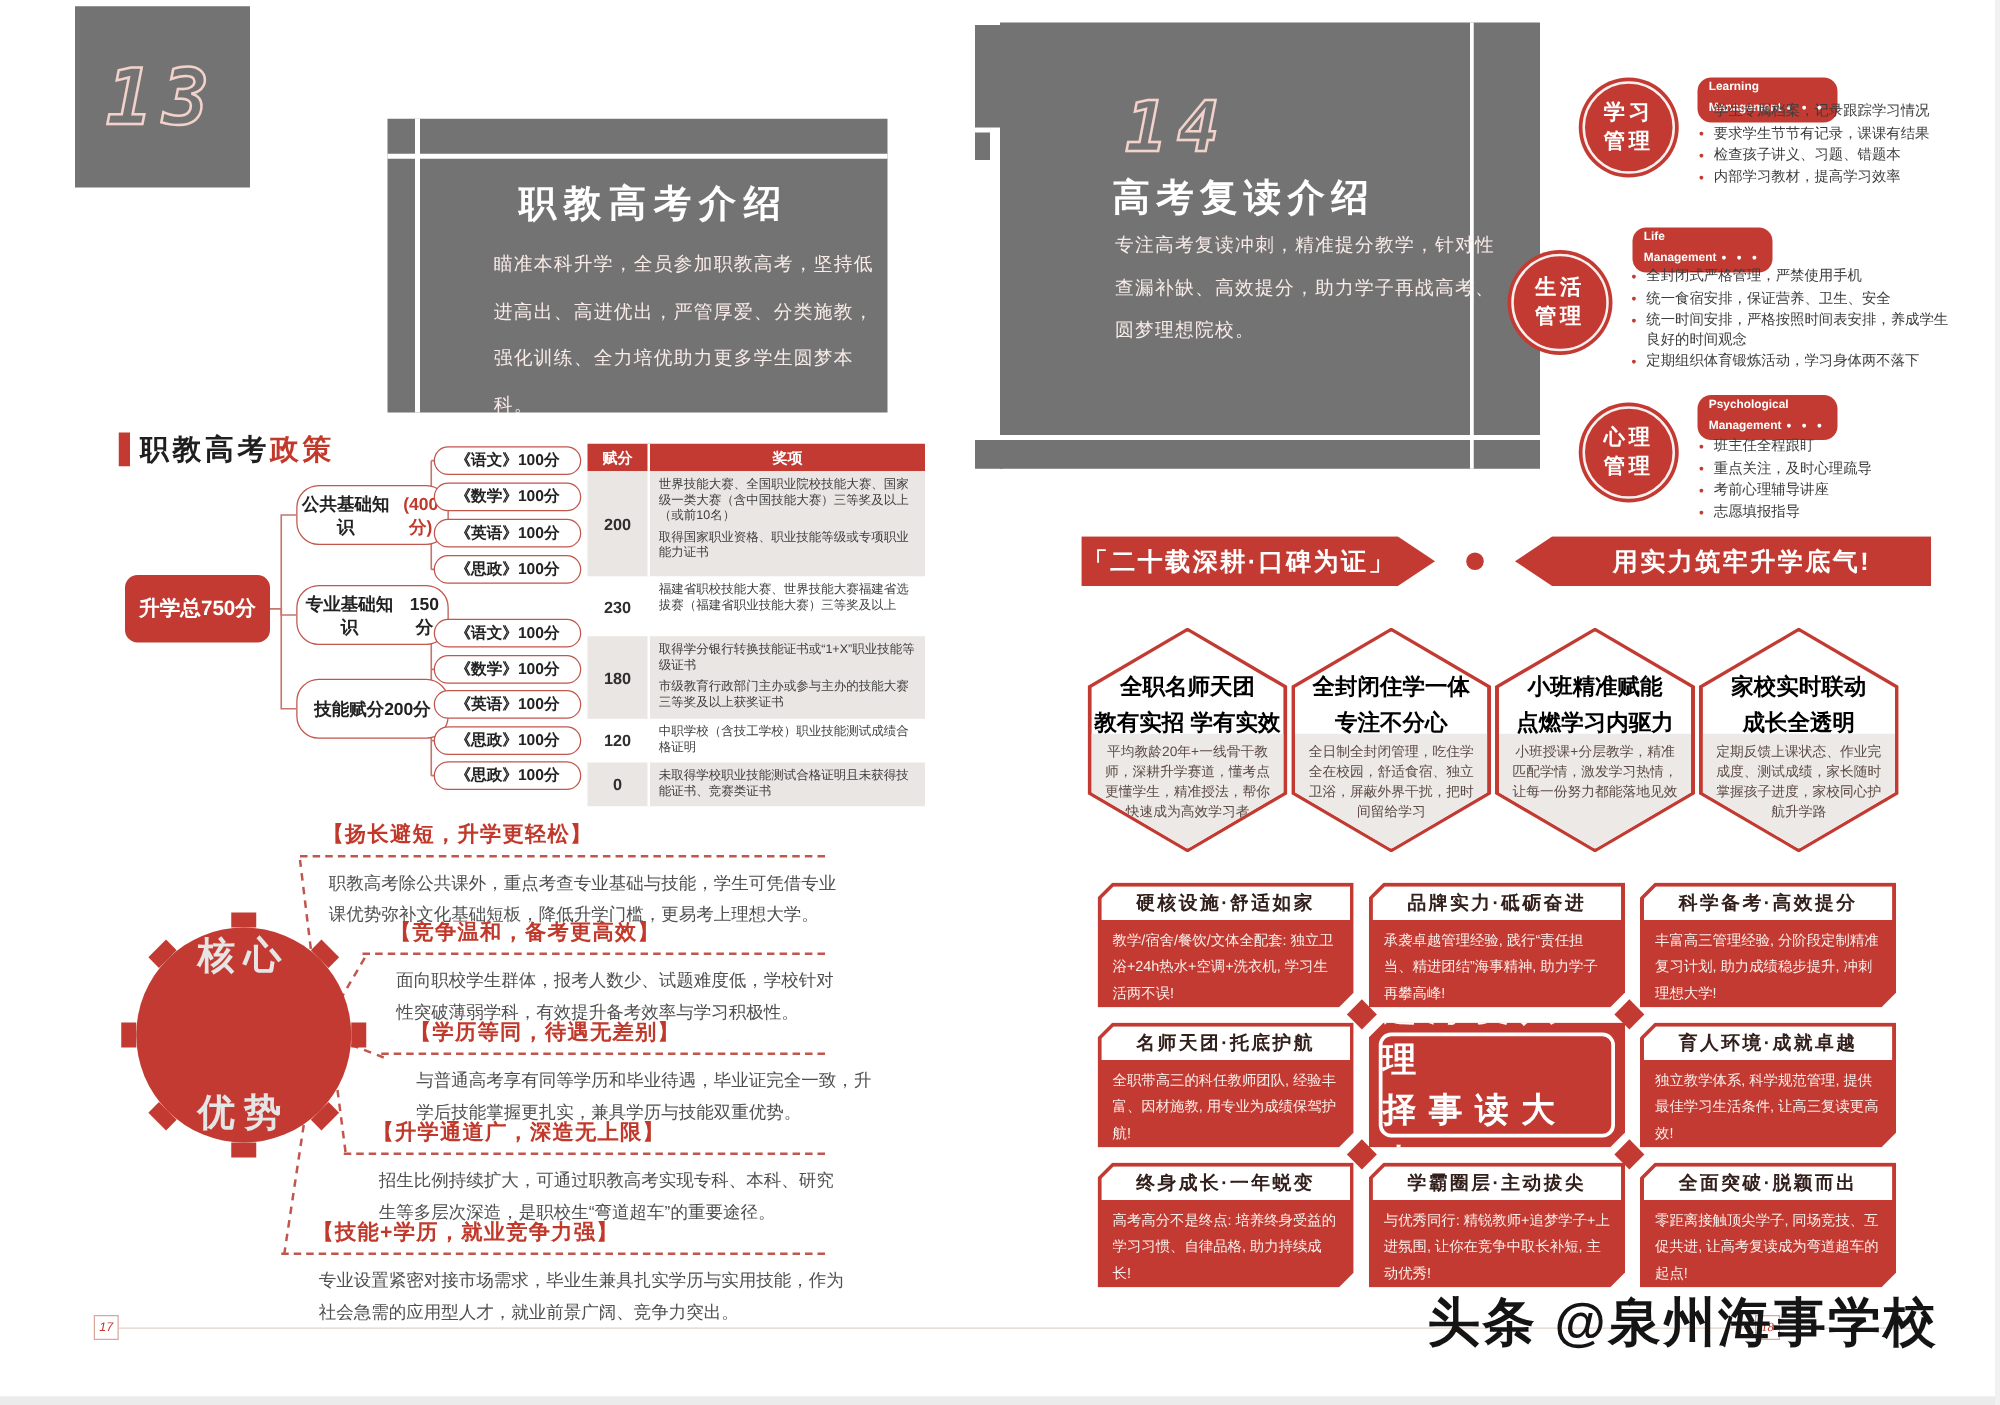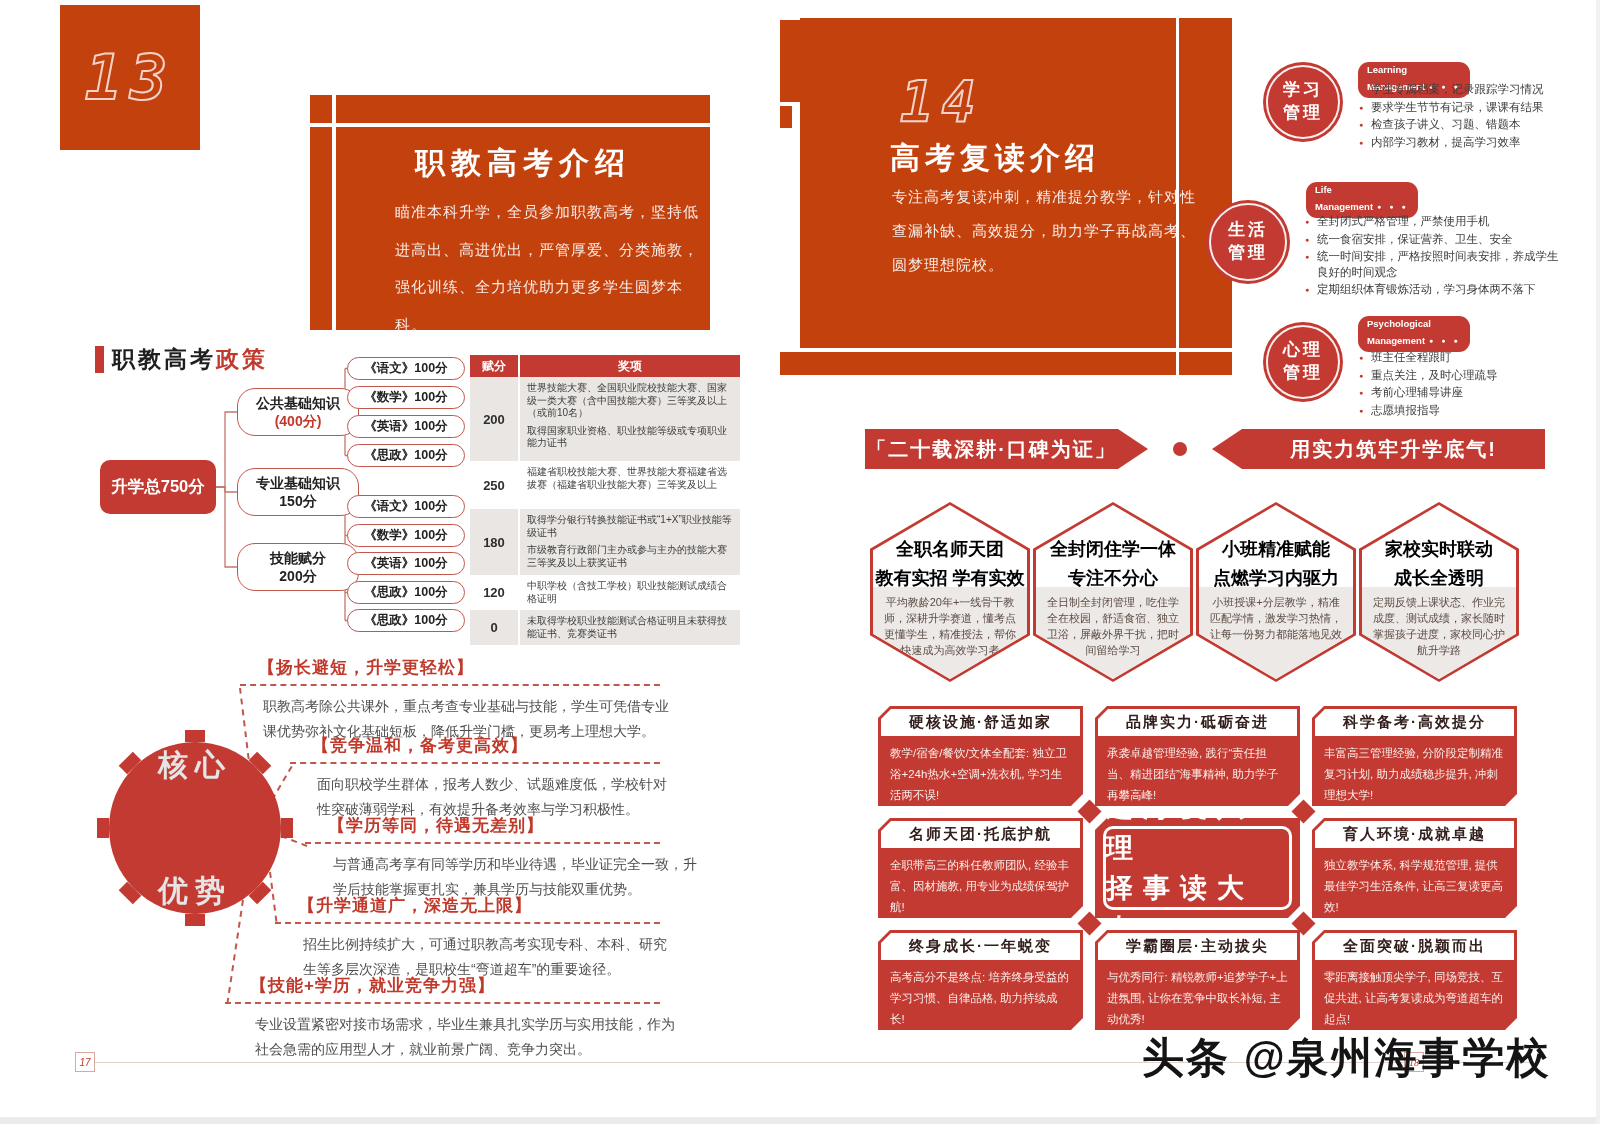--- a/index.html
+++ b/index.html
@@ -1,41 +1,41 @@
 <!DOCTYPE html>
 <html><head>
 <meta charset="utf-8">
 <style>
 * { margin:0; padding:0; box-sizing:border-box; }
 body { background:#fff; }
 .page { position:relative; width:1600px; height:1124px; background:#fff; overflow:hidden;
         font-family:"Liberation Sans","DejaVu Sans",sans-serif; }
 .abs { position:absolute; }
-.redbg { background:#c2410c; }
+.redbg { background:#737373; }
 
 
 .page-num { font-style:italic; font-weight:bold; color:transparent;
   -webkit-text-stroke:2px #f2d2ca; letter-spacing:8px; font-family:"DejaVu Sans Mono",monospace; }
 
 
 .panel { color:#fff; }
 .panel-line { position:absolute; background:#fff; }
 .panel-title { position:absolute; color:#fff; font-weight:bold; font-size:30px; letter-spacing:6px; }
 .panel-body { position:absolute; color:#f9ece8; font-size:15px; line-height:2.5; letter-spacing:1px; }
 
 
 .sec-head { position:absolute; font-size:23px; font-weight:bold; letter-spacing:3px; color:#1f1f1f; }
 .sec-head .red-txt { color:#c0392b; }
 .sec-bar { position:absolute; width:9px; height:27px; background:#c23a31; }
 
 
 .root-node { position:absolute; background:#c23a31; color:#fff; border-radius:10px;
   display:flex; align-items:center; justify-content:center; font-size:16.5px; font-weight:bold; }
 .branch { position:absolute; width:122px; border:1.5px solid #c0564c; border-radius:18px; background:#fff;
-  display:flex; flex-direction:column; align-items:center; justify-content:center;
+  display:flex; flex-direction:row; align-items:center; justify-content:center;
   font-weight:bold; font-size:14px; color:#222; line-height:1.3; text-align:center; }
 .branch .sub-red { color:#c0392b; }
 .pill { position:absolute; width:118px; height:23px; border:1.5px solid #c0564c; border-radius:12px;
   background:#fff; font-size:12.5px; font-weight:bold; color:#222;
   display:flex; align-items:center; justify-content:center; }
 
 
 .score-table { position:absolute; left:470px; top:355px; width:270px; }
 .t-head { display:flex; height:22px; background:#c23a31; color:#fff; font-size:12px; font-weight:bold; }
 .t-head .c1 { width:50px; display:flex; align-items:center; justify-content:center; border-right:2px solid #fff; }
@@ -177,21 +177,21 @@
       <div class="c2">奖项</div>
     </div>
     <div class="t-row alt" style="min-height:84px;">
       <div class="t-score">200</div>
       <div class="t-award">
         <div>世界技能大赛、全国职业院校技能大赛、国家级一类大赛（含中国技能大赛）三等奖及以上（或前10名）</div>
         <div>取得国家职业资格、职业技能等级或专项职业能力证书</div>
       </div>
     </div>
     <div class="t-row" style="min-height:48px;">
-      <div class="t-score">250</div>
+      <div class="t-score">230</div>
       <div class="t-award">
         <div>福建省职校技能大赛、世界技能大赛福建省选拔赛（福建省职业技能大赛）三等奖及以上</div>
 
       </div>
     </div>
     <div class="t-row alt" style="min-height:66px;">
       <div class="t-score">180</div>
       <div class="t-award">
         <div>取得学分银行转换技能证书或“1+X”职业技能等级证书</div>
         <div>市级教育行政部门主办或参与主办的技能大赛三等奖及以上获奖证书</div>

